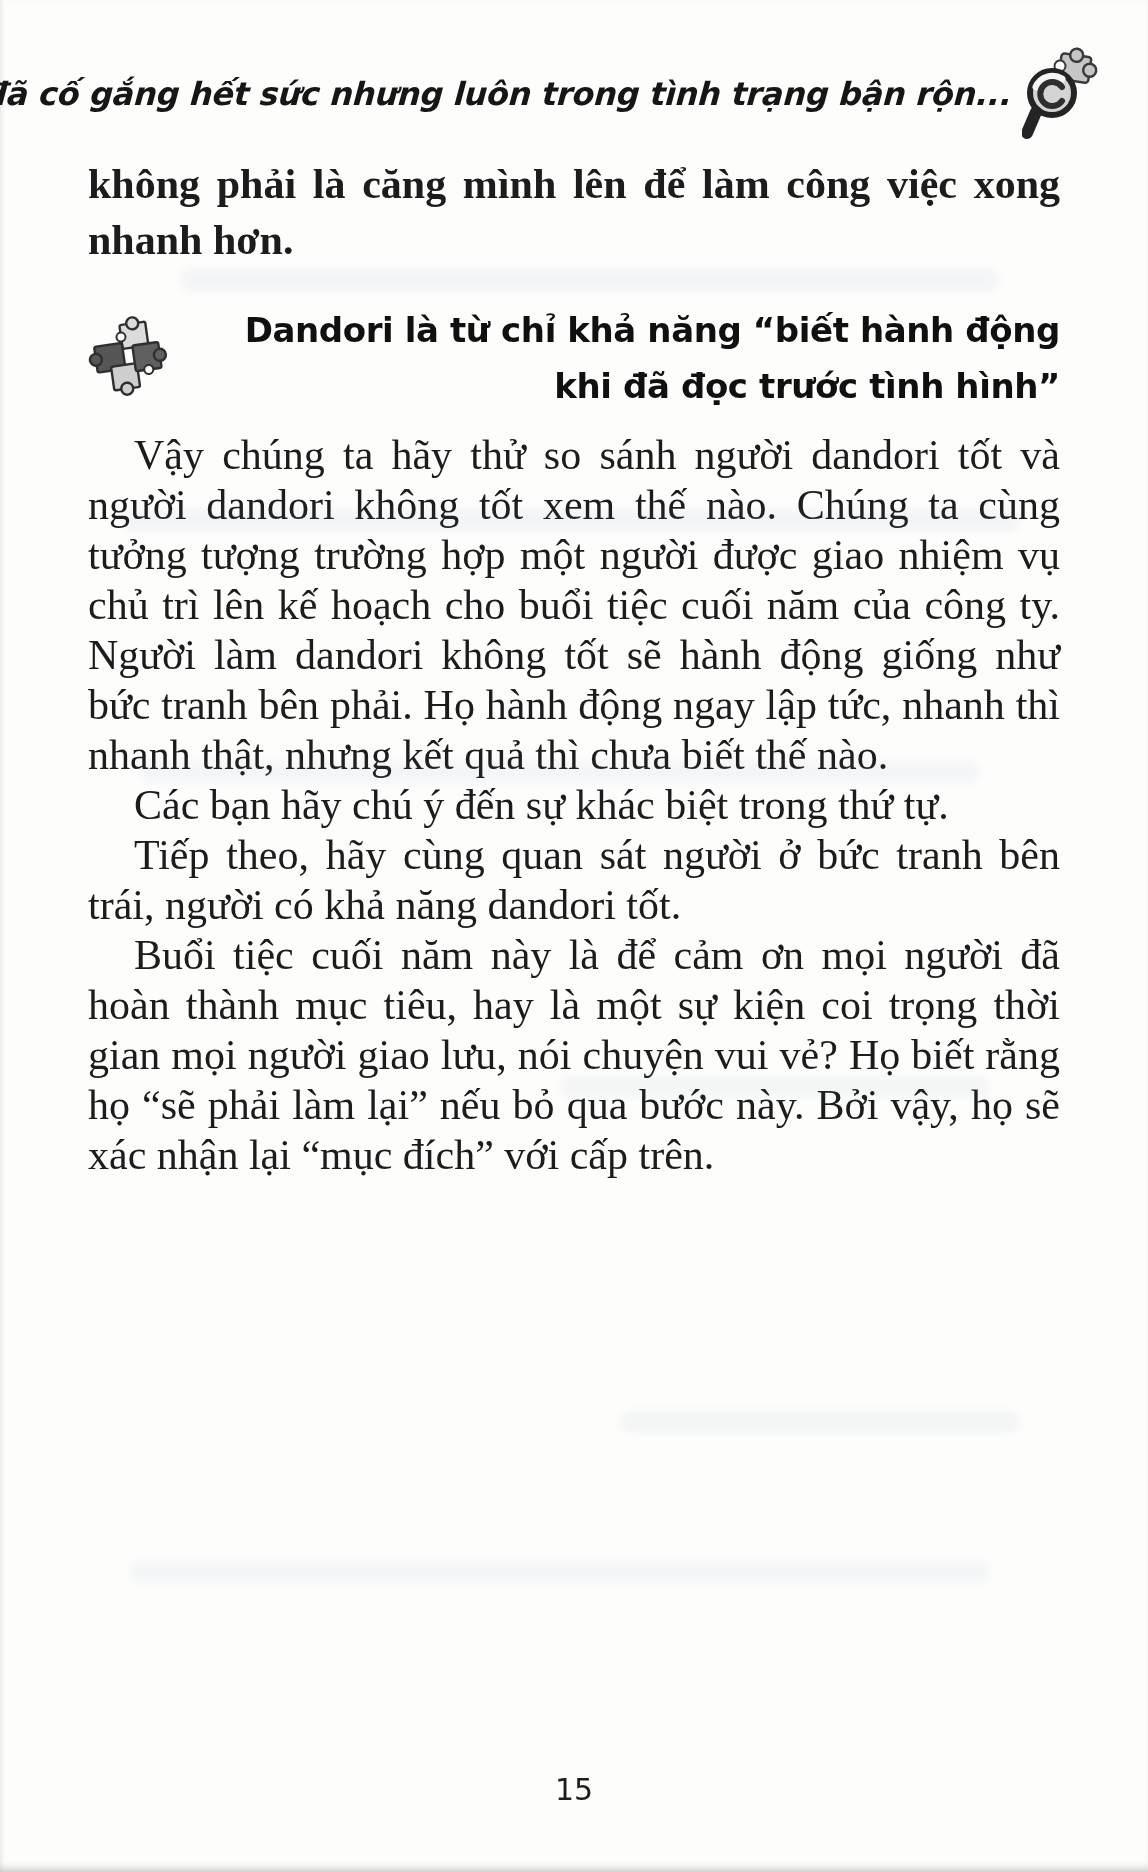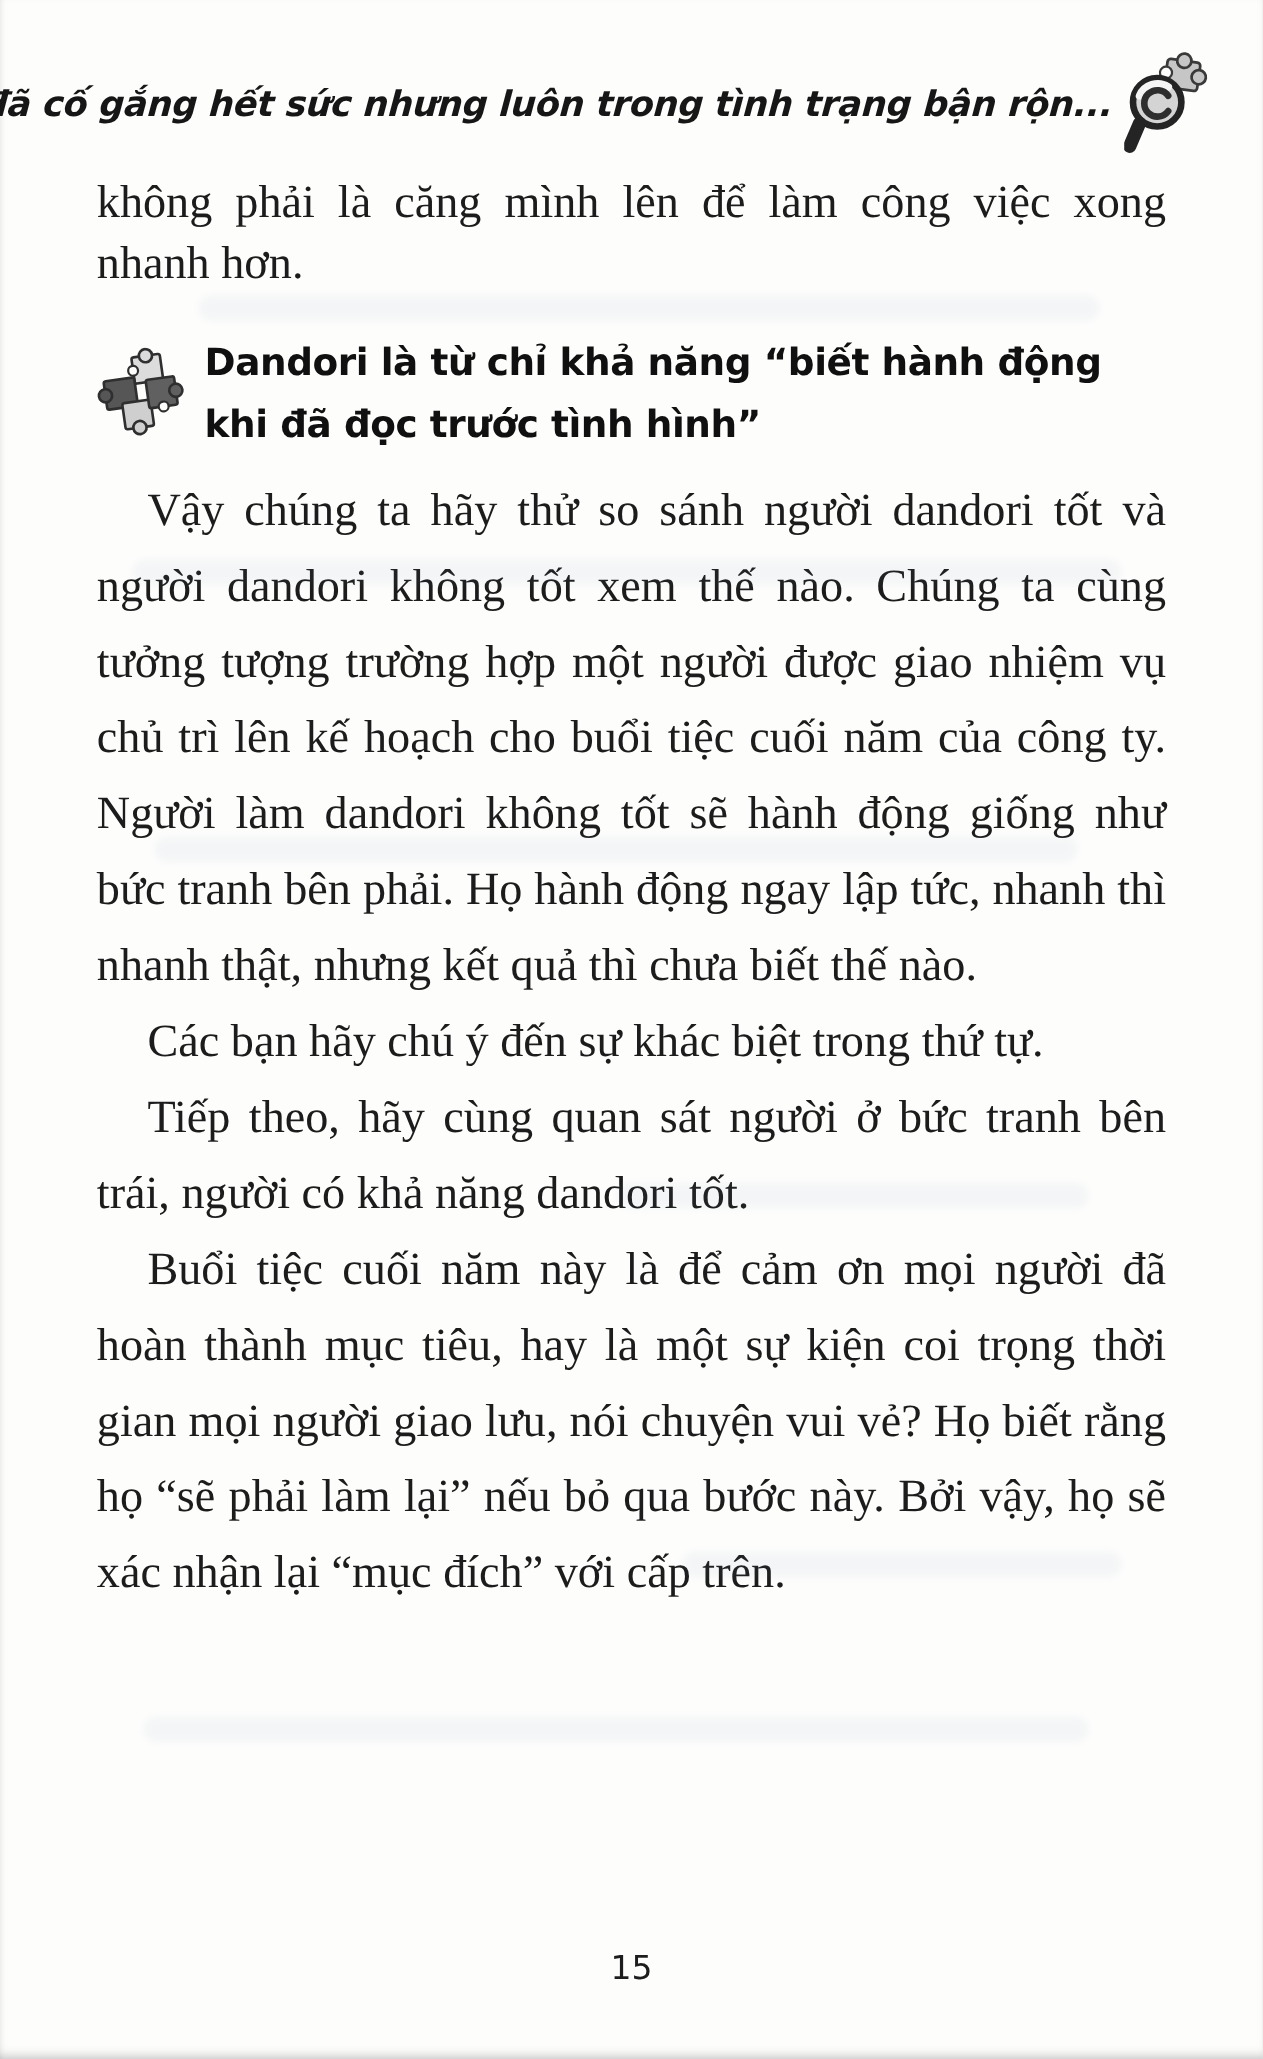--- a/index.html
+++ b/index.html
@@ -56,50 +56,51 @@
   }
   .header-icon svg { display: block; }
 
   .content {
     margin: 0 88px;
     width: 972px;
   }
   .body-text {
     margin: 0;
     font-size: 42px;
-    line-height: 69px;
+    line-height: 50px;
     text-align: justify;
     text-indent: 46px;
     color: #1c1c1c;
   }
   .no-indent {
     text-indent: 0;
     margin-top: 14px;
     line-height: 56px;
+    font-weight: bold;
   }
   .section-heading {
     display: flex;
     align-items: flex-start;
     gap: 14px;
     margin-top: 34px;
     margin-bottom: 16px;
   }
   .section-heading .puzzle-icon {
     flex: 0 0 auto;
     margin-top: 14px;
   }
   .section-heading h2 {
     margin: 0;
     font-family: "DejaVu Sans", sans-serif;
     font-weight: 700;
     font-size: 34px;
     line-height: 56px;
     letter-spacing: -0.4px;
     color: #101010;
-    text-align: left;
+    text-align: right;
   }
   .page-footer {
     position: absolute;
     top: 1772px;
     left: 0;
     width: 100%;
     text-align: center;
   }
   .page-footer .page-number {
     font-family: "DejaVu Sans", sans-serif;

